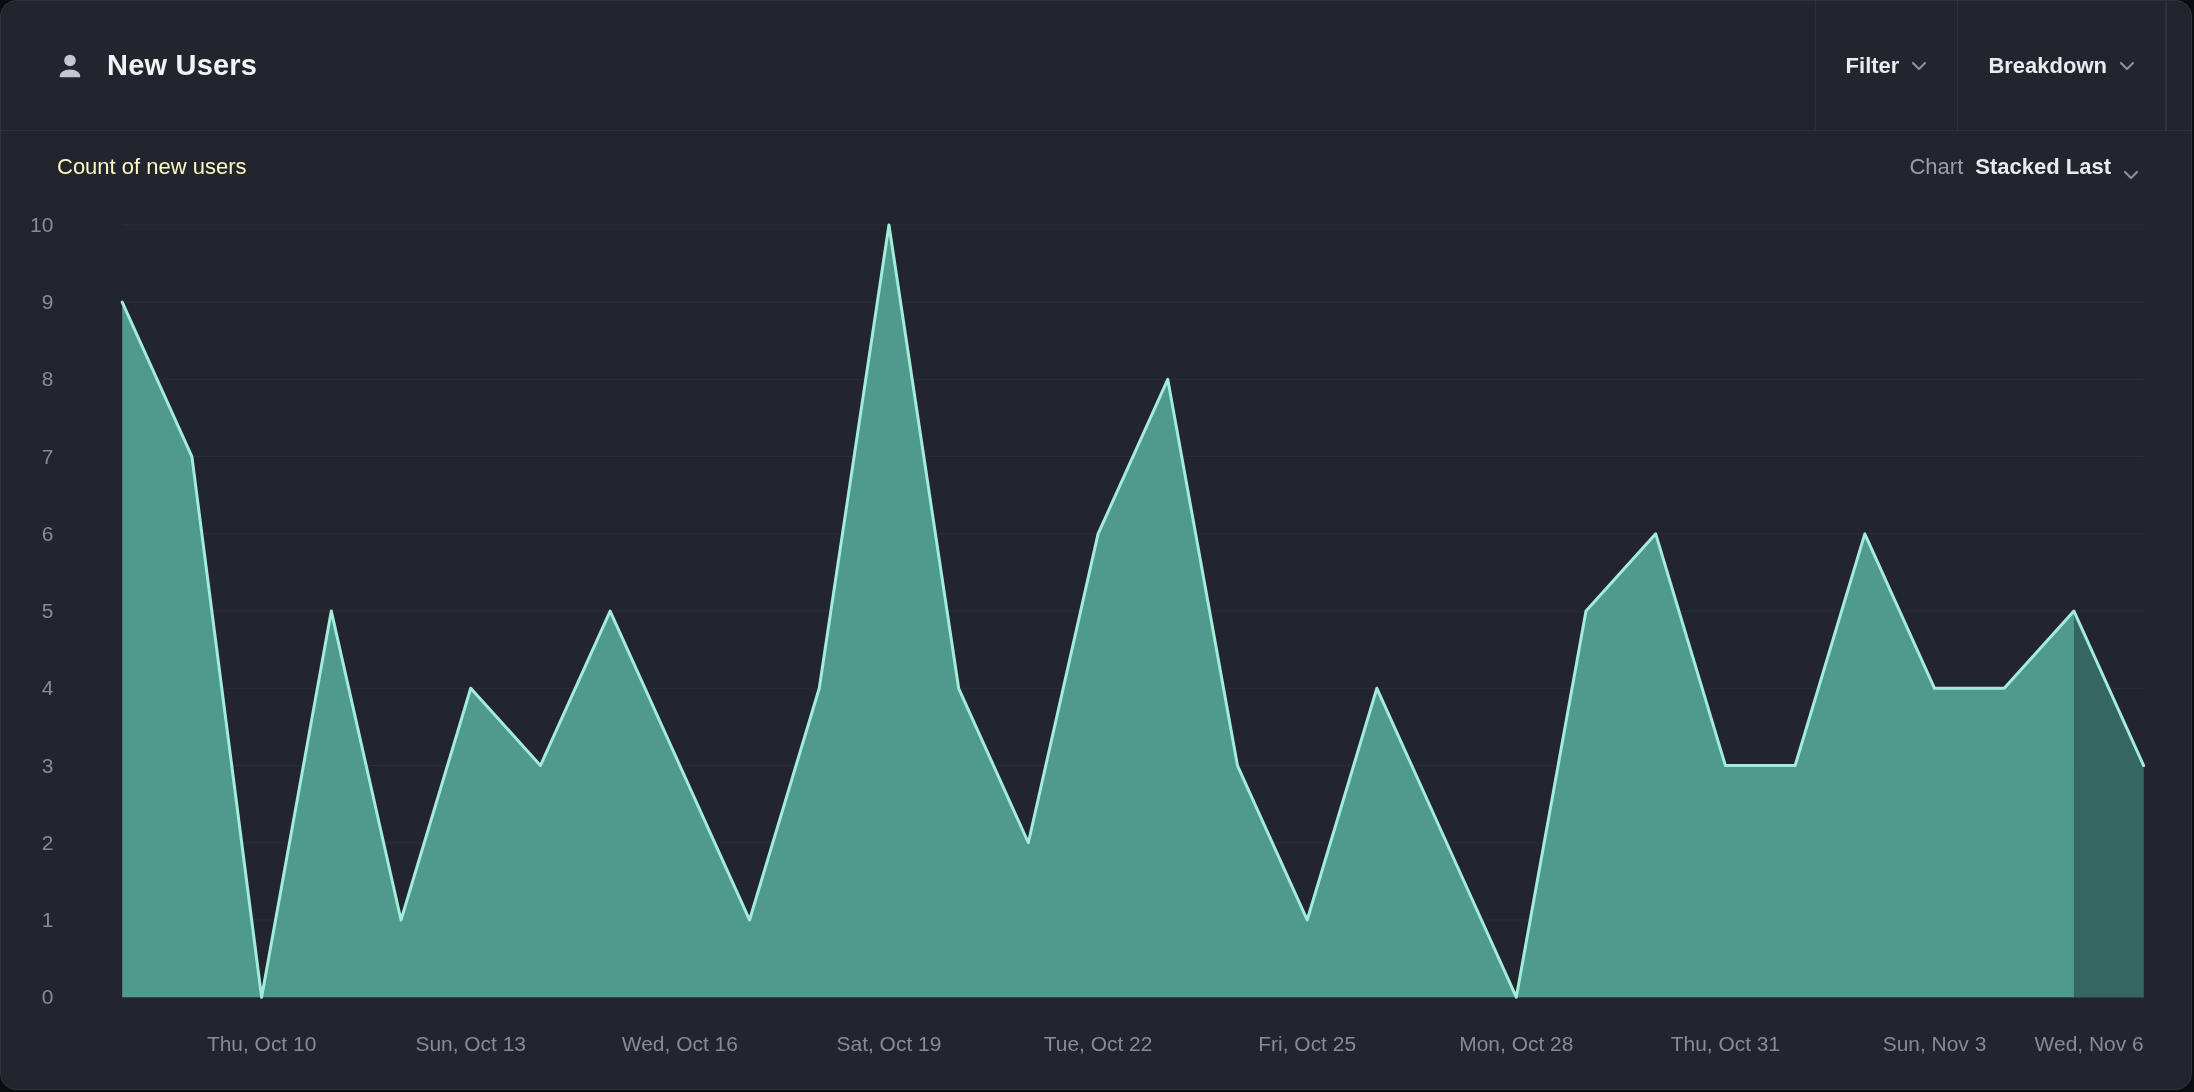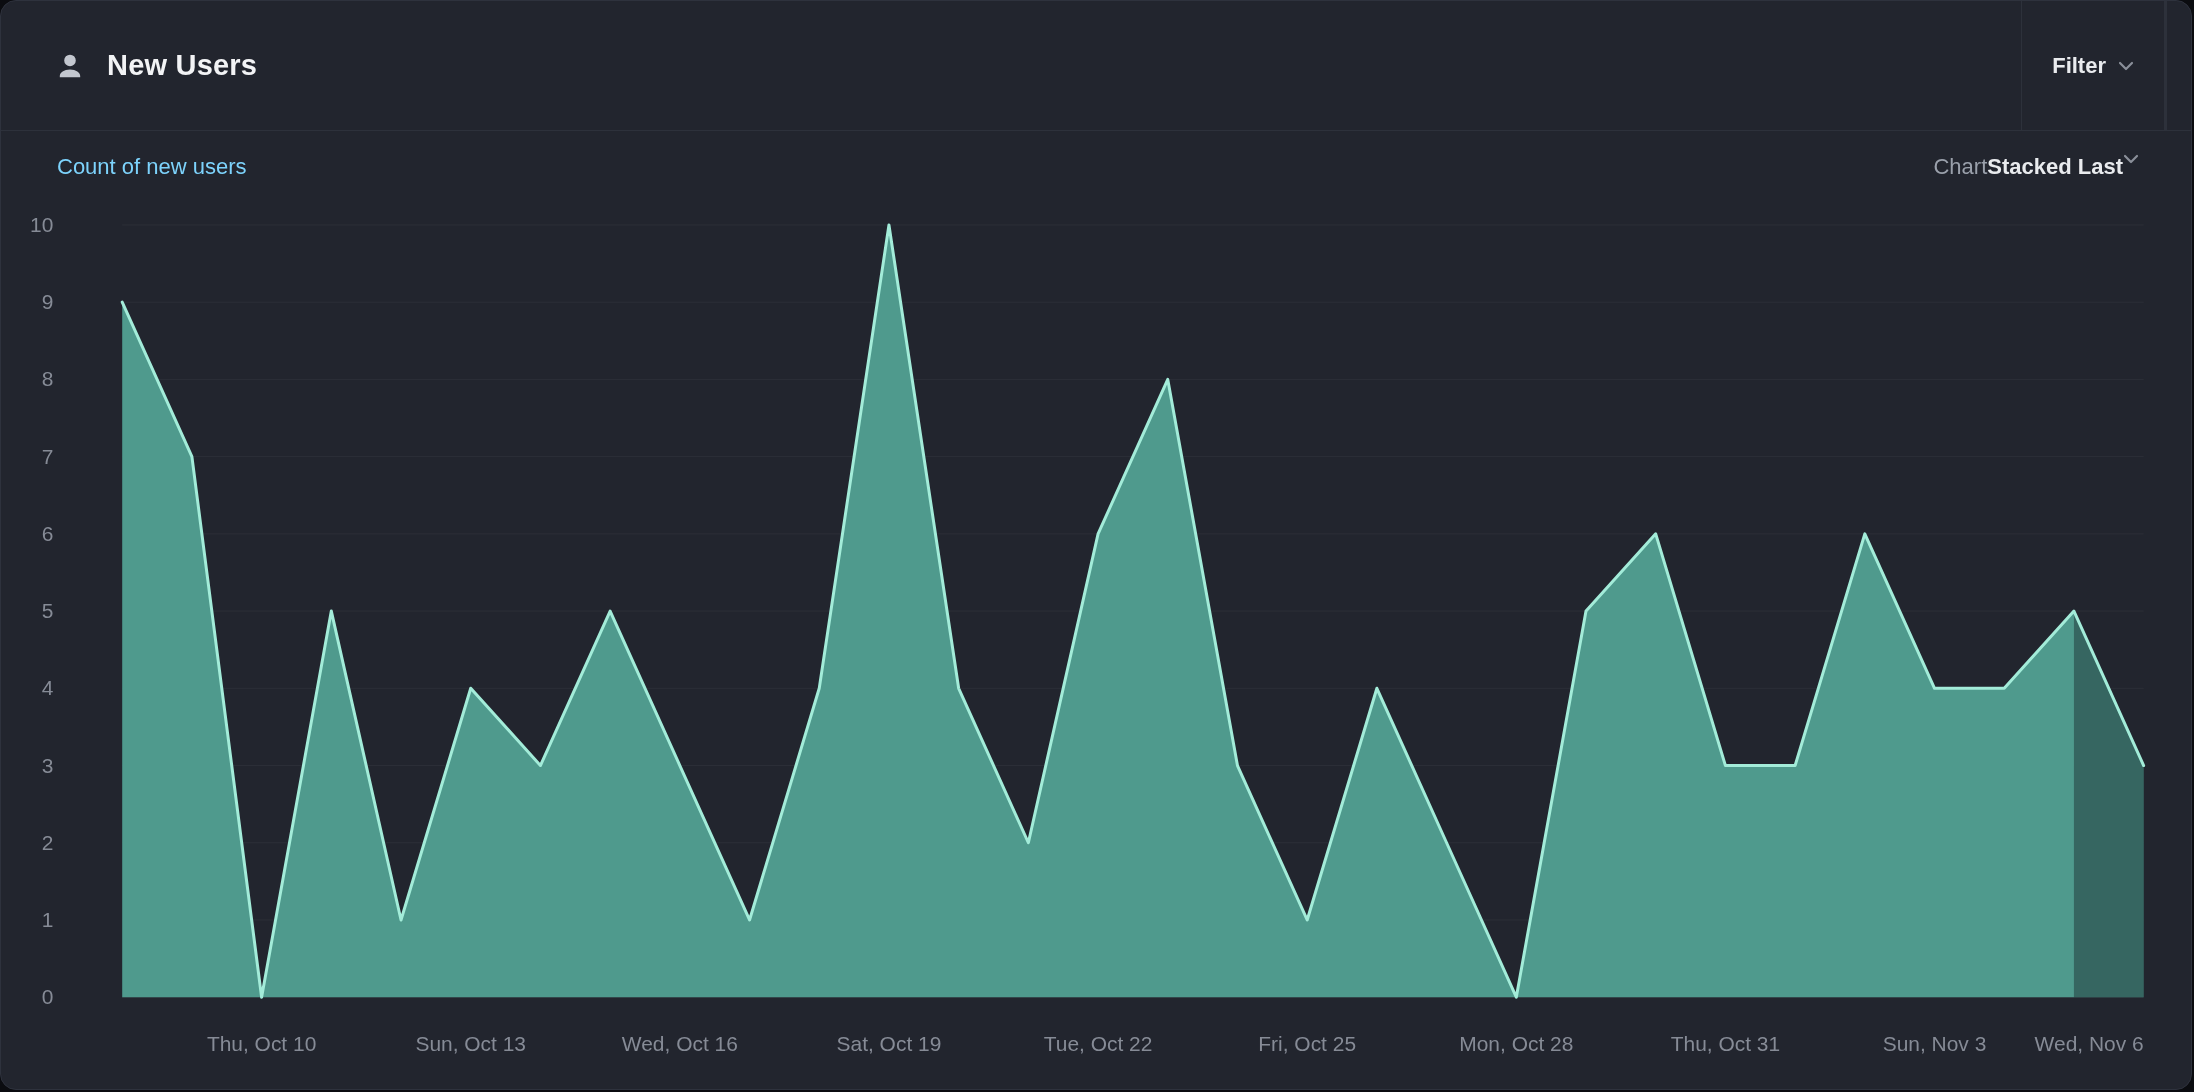--- a/index.html
+++ b/index.html
@@ -81,25 +81,26 @@
     height: 72px;
     flex: 0 0 72px;
     display: flex;
     align-items: center;
     justify-content: space-between;
     padding: 0 52px 0 56px;
     box-sizing: border-box;
   }
   .metric-label {
     font-size: 22px;
-    color: #7dd3fc;
+    color: #fef9c3;
   }
   .chart-type {
     display: flex;
-    align-items: flex-start;
+    align-items: flex-end;
+    gap: 12px;
     background: transparent;
     border: none;
     cursor: pointer;
     font-family: inherit;
     padding: 0;
   }
   .chart-type .muted { font-size: 22px; color: #9aa0ab; }
   .chart-type .strong { font-size: 22px; font-weight: 600; color: #e9ebee; }
   
   #chart-svg {
@@ -132,20 +133,26 @@
 
     <div class="controls">
       <div class="sep"></div>
       <button class="control">
         <span class="control-label">Filter</span>
         <svg width="16" height="10" viewBox="0 0 16 10">
           <path d="M2 2l6 6 6-6" fill="none" stroke="#8a8f99" stroke-width="2.2" stroke-linecap="round" stroke-linejoin="round"></path>
         </svg>
       </button>
       <div class="sep"></div>
+      <button class="control">
+        <span class="control-label">Breakdown</span>
+        <svg width="16" height="10" viewBox="0 0 16 10">
+          <path d="M2 2l6 6 6-6" fill="none" stroke="#8a8f99" stroke-width="2.2" stroke-linecap="round" stroke-linejoin="round"></path>
+        </svg>
+      </button>
       <div class="sep"></div>
       <div class="sep"></div>
     </div>
   </header>
 
   <div class="subheader">
     <span class="metric-label">Count of new users</span>
     <button class="chart-type">
       <span class="muted">Chart</span>
       <span class="strong">Stacked Last</span>

